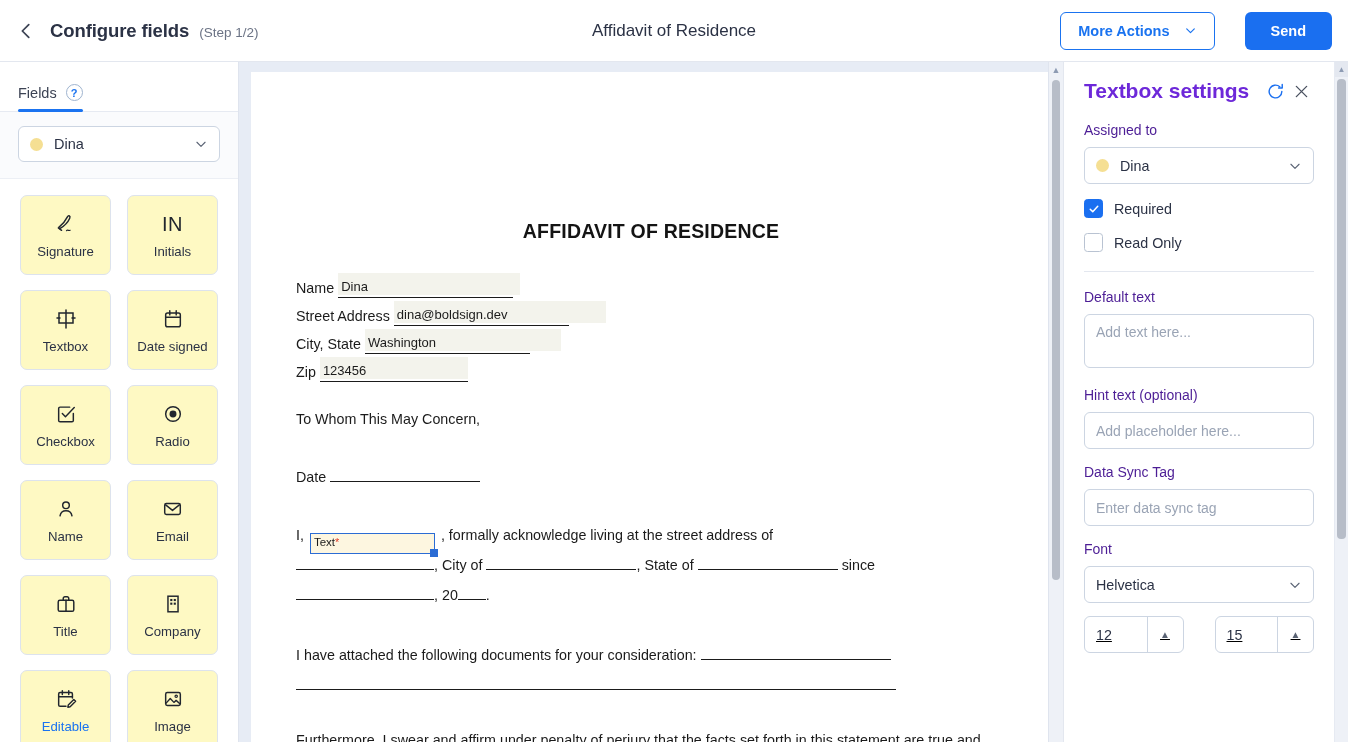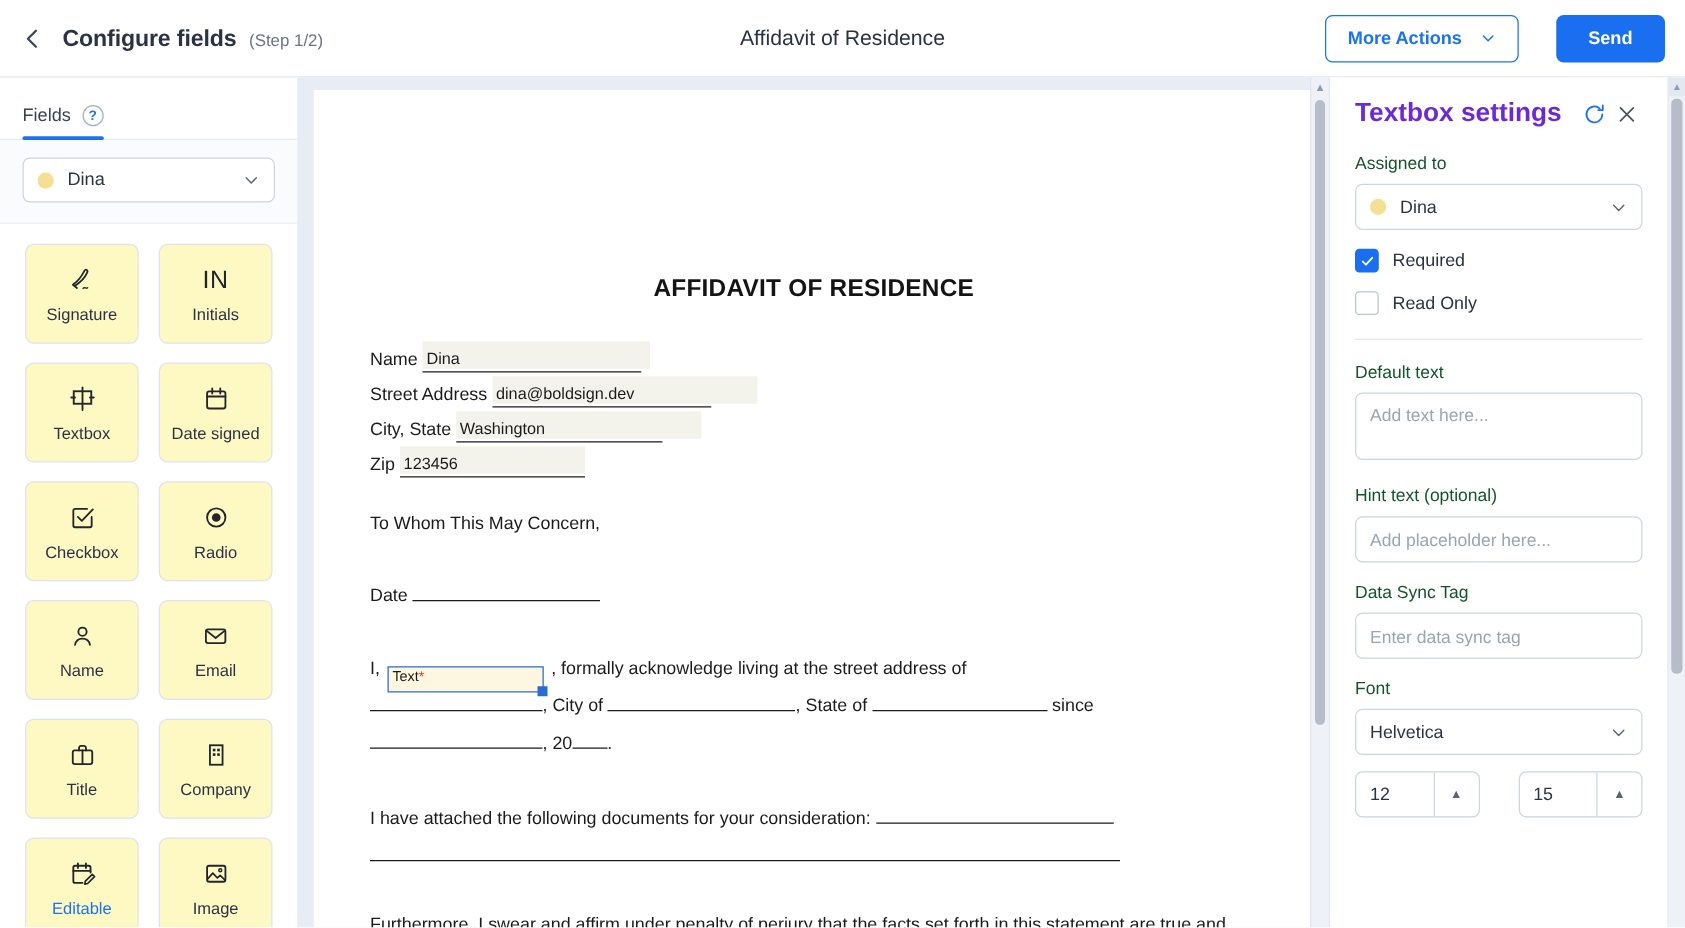--- a/index.html
+++ b/index.html
@@ -176,21 +176,21 @@
   .rpanel {
     width: 285px; min-width: 285px; background: #fff;
     display: flex; position: relative; border-left: 1px solid #e3e7ef;
   }
   .rpanel-inner { flex: 1; padding: 16px 20px 0 20px; overflow: hidden; }
   .rp-head {
     display: flex; align-items: center; margin-bottom: 18px;
   }
   .rp-title { font-size: 21px; font-weight: bold; color: #6d28d9; flex: 1; }
   .rp-ico { width: 26px; height: 26px; display: flex; align-items: center; justify-content: center; cursor: pointer; }
-  .rp-lbl { font-size: 14px; color: #14532d; margin-bottom: 9px; }
+  .rp-lbl { font-size: 14px; color: #4c1d95; margin-bottom: 9px; }
   .rp-select {
     height: 37px; border: 1px solid #ccd5e2; border-radius: 6px;
     display: flex; align-items: center; padding: 0 11px; gap: 11px;
     cursor: pointer; background: #fff;
   }
   .rp-select-val { font-size: 14.3px; color: #2b3245; flex: 1; }
   .cb-row { display: flex; align-items: center; gap: 11px; margin-top: 15px; cursor: pointer; }
   .cb {
     width: 19px; height: 19px; border-radius: 3.5px;
     border: 1.6px solid #b9c3d2; background: #fff; flex: none;
@@ -204,21 +204,21 @@
     width: 100%; height: 54px; border: 1px solid #ccd5e2; border-radius: 6px;
     padding: 9px 11px; font-size: 14px; color: #2b3245; resize: none;
     font-family: "Liberation Sans", sans-serif; background: #fff;
   }
   .rp-input {
     width: 100%; height: 37px; border: 1px solid #ccd5e2; border-radius: 6px;
     padding: 0 11px; font-size: 14px; color: #2b3245;
     font-family: "Liberation Sans", sans-serif; background: #fff;
   }
   .rp-textarea::placeholder, .rp-input::placeholder { color: #9aa4b5; }
-  .steppers { display: flex; gap: 31px; margin-top: 13px; }
+  .steppers { display: flex; gap: 31px; margin-top: 13px; text-decoration: underline; }
   .stepper {
     flex: 1; height: 37px; border: 1px solid #ccd5e2; border-radius: 6px;
     display: flex; align-items: center; overflow: hidden; background: #fff;
   }
   .stepper-val { flex: 1; font-size: 14.3px; color: #2b3245; padding-left: 11px; }
   .stepper-btns {
     width: 36px; height: 100%; border-left: 1px solid #ccd5e2;
     display: flex; align-items: center; justify-content: center;
     color: #5a6374; font-size: 10px; cursor: pointer;
   }

